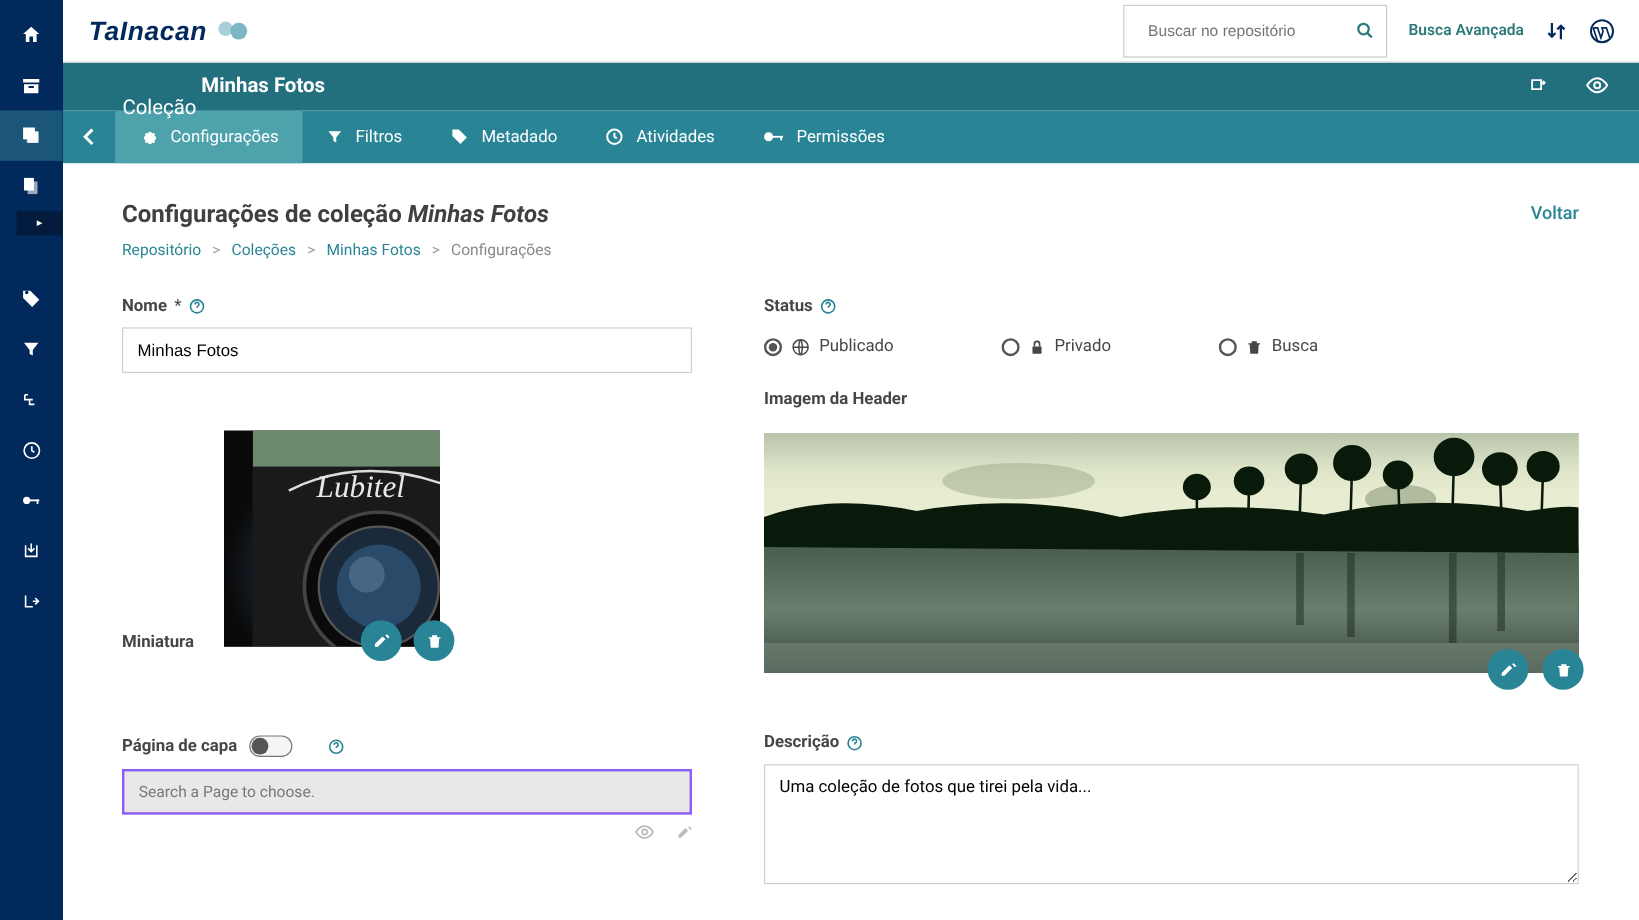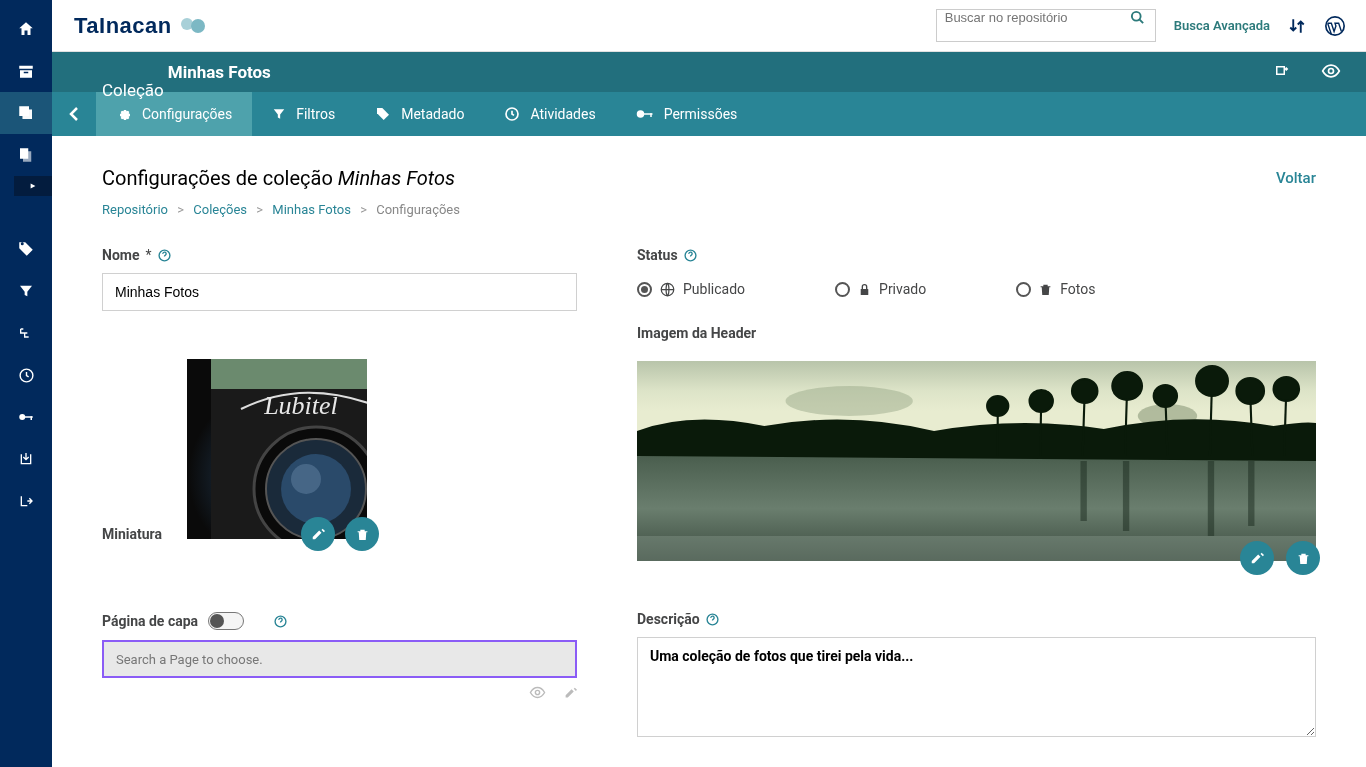--- a/index.html
+++ b/index.html
@@ -7,25 +7,25 @@
   
   
   .sidebar { position: fixed; left: 0; top: 0; width: 52px; height: 100%; background: #01295c; display: flex; flex-direction: column; align-items: center; padding-top: 8px; z-index: 100; }
   .sidebar-item { width: 52px; height: 42px; display: flex; align-items: center; justify-content: center; cursor: pointer; position: relative; }
   .sidebar-item.active { background: #062a57; }
   .sidebar-item .icon { color: #fff; font-size: 18px; }
   .sidebar .submenu { width: 38px; height: 20px; background: #031c3e; margin-left: 14px; align-self: flex-start; display: flex; align-items: center; justify-content: center; }
   
   
   .topbar { position: fixed; left: 52px; top: 0; right: 0; height: 52px; background: #fff; border-bottom: 1px solid #e0e0e0; display: flex; align-items: center; padding: 0 20px 0 22px; z-index: 90; }
-  .logo { display: flex; align-items: center; gap: 8px; }
+  .logo { display: flex; align-items: center; gap: 8px; font-style: italic; }
   .logo-text { font-size: 22px; font-weight: 700; color: #01295c; letter-spacing: 0.5px; font-family: Arial, sans-serif; }
   .logo-wings { width: 24px; height: 20px; }
   .topbar-right { margin-left: auto; display: flex; align-items: center; gap: 18px; }
-  .search-box { width: 220px; height: 33px; border: 1px solid #ccc; display: flex; align-items: flex-start; padding: 0 8px; position: relative; }
+  .search-box { width: 220px; height: 44px; border: 1px solid #ccc; display: flex; align-items: center; padding: 0 20px; position: relative; }
   .search-box input { border: none; outline: none; width: 100%; font-size: 13px; color: #555; }
   .search-box .search-icon { color: #2c7a7b; font-size: 15px; position: absolute; right: 10px; }
   .adv-search { color: #2c7a7b; font-size: 13px; font-weight: 600; cursor: pointer; }
   .topbar-icon { color: #01295c; font-size: 20px; cursor: pointer; }
   
   
   .coll-header { position: fixed; left: 52px; top: 52px; right: 0; height: 40px; background: #226f7d; display: flex; align-items: center; padding: 0 25px 0 50px; color: #fff; z-index: 85; }
   .coll-title-prefix { font-size: 17px; font-weight: 400; margin-top: 35px; }
   .coll-title-name { font-size: 17px; font-weight: 700; margin-left: 4px; }
   .coll-header-actions { margin-left: auto; display: flex; gap: 30px; }
@@ -34,37 +34,37 @@
   
   .coll-tabs { position: fixed; left: 52px; top: 92px; right: 0; height: 44px; background: #298596; display: flex; align-items: stretch; z-index: 80; }
   .tab-back { width: 44px; display: flex; align-items: center; justify-content: center; cursor: pointer; color: #fff; font-size: 18px; }
   .tab { display: flex; align-items: center; gap: 10px; padding: 0 20px; color: #fff; cursor: pointer; font-size: 14px; }
   .tab.active { background: #4ea2ac; }
   .tab .icon { font-size: 15px; }
   
   
   .main { position: absolute; left: 52px; top: 136px; right: 0; bottom: 0; overflow-y: auto; padding: 30px 50px; }
   .page-header { display: flex; align-items: center; margin-bottom: 12px; }
-  .page-title { font-size: 20px; font-weight: 400; color: #000000; }
+  .page-title { font-size: 20px; font-weight: 700; color: #404040; }
   .page-title em { font-style: italic; }
   .voltar { margin-left: auto; color: #298596; font-size: 15px; font-weight: 500; cursor: pointer; }
   .breadcrumb { font-size: 13px; color: #888; margin-bottom: 30px; }
   .breadcrumb a { color: #298596; text-decoration: none; }
   .breadcrumb .sep { margin: 0 6px; color: #999; }
   
   .form-columns { display: flex; gap: 60px; }
   .col-left { width: 475px; }
   .col-right { flex: 1; }
   
   .form-group { margin-bottom: 28px; }
   .form-label { font-weight: 700; font-size: 14px; color: #454647; display: inline-flex; align-items: center; gap: 6px; margin-bottom: 10px; }
   .form-label .req { font-weight: 400; }
   .help-icon { color: #298596; font-size: 13px; cursor: pointer; }
   .text-input { width: 100%; height: 38px; border: 1px solid #d0d0d0; padding: 0 12px; font-size: 14px; outline: none; }
-  .textarea { width: 100%; min-height: 100px; border: 1px solid #d0d0d0; padding: 10px 12px; font-size: 14px; outline: none; resize: vertical; font-family: inherit; font-weight: bold; }
+  .textarea { width: 100%; min-height: 100px; border: 1px solid #d0d0d0; padding: 10px 12px; font-size: 14px; outline: none; resize: vertical; font-family: inherit; }
   
   .thumb-wrapper { position: relative; display: inline-block; margin-left: 22px; margin-top: 20px; }
   .thumb-img { width: 180px; height: 180px; background: #2b3a2e; display: block; position: relative; overflow: hidden; }
   .thumb-actions { position: absolute; right: -12px; bottom: -12px; display: flex; gap: 10px; }
   .circle-btn { width: 34px; height: 34px; border-radius: 50%; background: #298596; color: #fff; display: flex; align-items: center; justify-content: center; cursor: pointer; font-size: 15px; border: none; }
   
   .status-row { display: flex; gap: 90px; margin-top: 8px; }
   .radio-item { display: flex; align-items: center; gap: 8px; cursor: pointer; }
   .radio-outer { width: 15px; height: 15px; border: 2px solid #555; border-radius: 50%; display: flex; align-items: center; justify-content: center; }
   .radio-outer.checked::after { content: ""; width: 7px; height: 7px; border-radius: 50%; background: #555; }
@@ -416,21 +416,21 @@
             </span>
             <span class="status-label">Privado</span>
           </div>
           <div class="radio-item">
             <span class="radio-outer"></span>
             <span class="status-icon">
               <svg width="13" height="15" viewBox="0 0 24 24" fill="#454647">
                   <path d="M5 7h14l-1 15H6zm3-4h8v3H8zM3 6h18v2H3z"></path>
                 </svg>
             </span>
-            <span class="status-label">Fotos</span>
+            <span class="status-label">Busca</span>
           </div>
         </div>
       </div>
 
       <div class="form-group">
         <label class="form-label">Imagem da Header</label>
         <div class="header-img-wrapper">
           <div class="header-img">
             <svg width="100%" height="200" viewBox="0 0 640 200" preserveAspectRatio="none">
               <defs>

